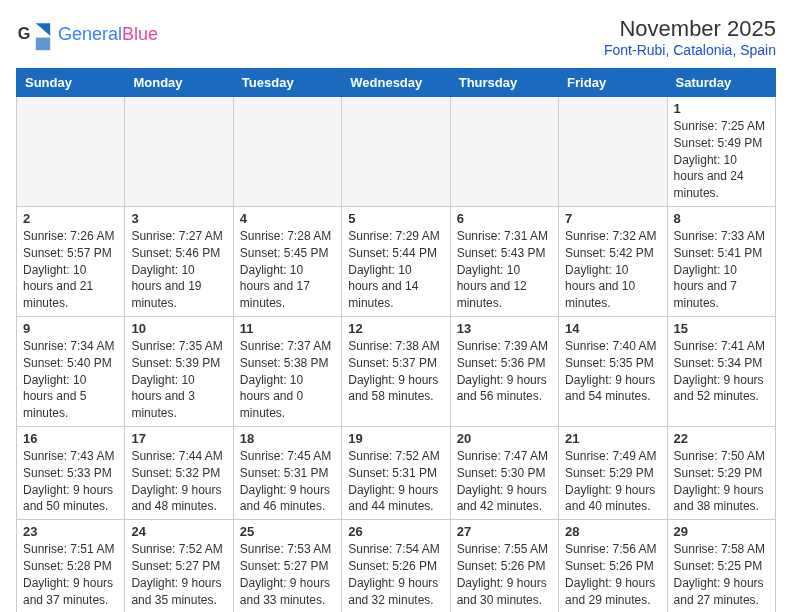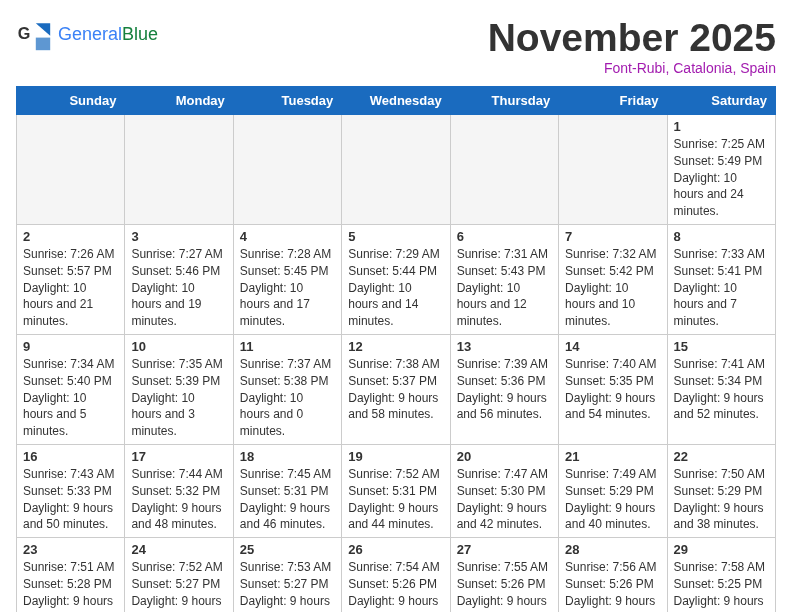--- a/index.html
+++ b/index.html
@@ -30,37 +30,37 @@
       color: #3b82f6;
     }
     .logo-icon {
       width: 36px;
       height: 36px;
     }
     .title-block {
       text-align: right;
     }
     .month-title {
-      font-size: 39px;
-      font-weight: bold;
+      font-size: 22px;
+      font-weight: normal;
       color: #333;
     }
     .location {
       font-size: 14px;
-      color: #a21caf;
+      color: #1d4ed8;
     }
     .calendar {
       width: 100%;
       border-collapse: collapse;
       border: 1px solid #ccc;
     }
     .calendar th {
       background-color: #1a6bbf;
       color: #fff;
-      text-align: right;
+      text-align: left;
       padding: 6px 8px;
       font-size: 13px;
       font-weight: bold;
       border: 1px solid #1a6bbf;
     }
     .calendar td {
       vertical-align: top;
       border: 1px solid #ccc;
       padding: 4px 6px;
       width: 14.28%;
@@ -89,21 +89,21 @@
 
 <div class="header">
   <div class="logo">
     <svg class="logo-icon" viewBox="0 0 40 40">
       <text x="2" y="26" font-size="18" fill="#333" font-family="Arial" font-weight="bold">G</text>
       <polygon points="22,8 38,8 38,22" fill="#1a6bbf"></polygon>
       <polygon points="22,24 38,24 38,38 22,38" fill="#1a6bbf" opacity="0.7"></polygon>
     </svg>
     <div>
       <div class="logo-text">
-        <span>General</span><span style="color:#15803d">Blue</span>
+        <span>General</span><span style="color:#ec4899">Blue</span>
       </div>
     </div>
   </div>
   <div class="title-block">
     <div class="month-title">November 2025</div>
     <div class="location">Font-Rubi, Catalonia, Spain</div>
   </div>
 </div>
 
 <table class="calendar">

